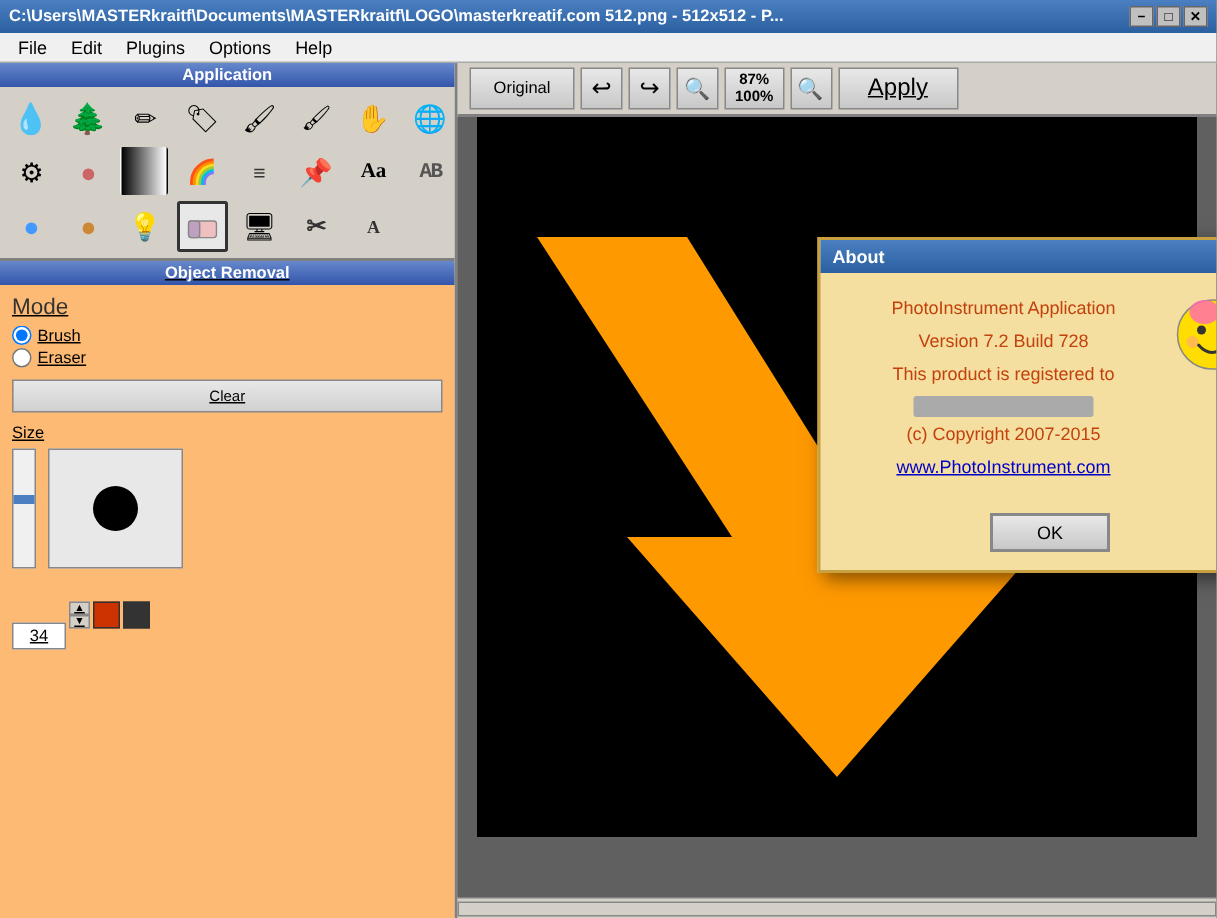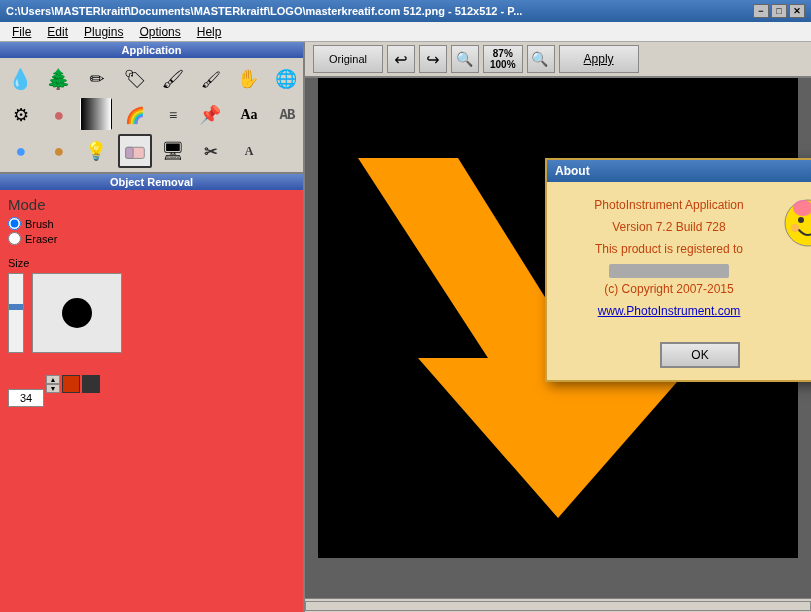--- a/index.html
+++ b/index.html
@@ -30,21 +30,20 @@
 
     
     .menu-bar {
       background: #f0f0f0;
       height: 20px;
       display: flex;
       align-items: center;
       border-bottom: 1px solid #aaa;
       padding: 0 4px;
       font-size: 12px;
-      text-decoration: underline;
     }
     .menu-item {
       padding: 2px 8px;
       cursor: pointer;
     }
 
     
     .main-layout {
       display: flex;
       height: calc(612px - 42px);
@@ -84,21 +83,22 @@
       cursor: pointer;
       border: 1px solid transparent;
       border-radius: 2px;
       font-size: 20px;
     }
     .instrument-item.active { border: 2px solid #333; background: #c8c8c8; }
 
     
     .object-removal-panel {
       flex: 1;
-      background: #ef4444;
+      background: #fdba74;
+      text-decoration: underline;
     }
     .mode-section { padding: 6px 8px; }
     .mode-title { font-size: 15px; color: #333; margin-bottom: 4px; }
     .radio-row { display: flex; align-items: center; gap: 4px; margin-bottom: 2px; font-size: 11px; }
     .radio-row input { margin: 0; }
 
     .brush-options {
       display: flex;
       gap: 4px;
       padding: 0 8px 4px;
@@ -226,21 +226,21 @@
       display: flex; align-items: center; justify-content: center;
       cursor: pointer;
       font-size: 16px;
     }
 
     .apply-btn {
       height: 28px;
       min-width: 80px;
       background: linear-gradient(to bottom, #e8e8e8, #c8c8c8);
       border: 1px solid #888;
-      font-size: 12px;
+      font-size: 16px;
       cursor: pointer;
       padding: 0 12px;
       text-decoration: underline;
     }
 
     
     .canvas-area {
       flex: 1;
       background: #606060;
       position: relative;
@@ -414,20 +414,23 @@
         <div class="radio-row">
           <input type="radio" name="mode" checked="" style="">
           <span>Brush</span>
         </div>
         <div class="radio-row">
           <input type="radio" name="mode" style="">
           <span>Eraser</span>
         </div>
       </div>
 
+      <div class="brush-options">
+        <button class="brush-opt-btn">Clear</button>
+      </div>
 
       <div class="size-section">
         <div class="size-label">Size</div>
         <div class="size-content">
           <div class="size-slider-track">
             <div class="size-slider-thumb"></div>
           </div>
           <div class="brush-preview">
             <div class="brush-dot"></div>
           </div>

